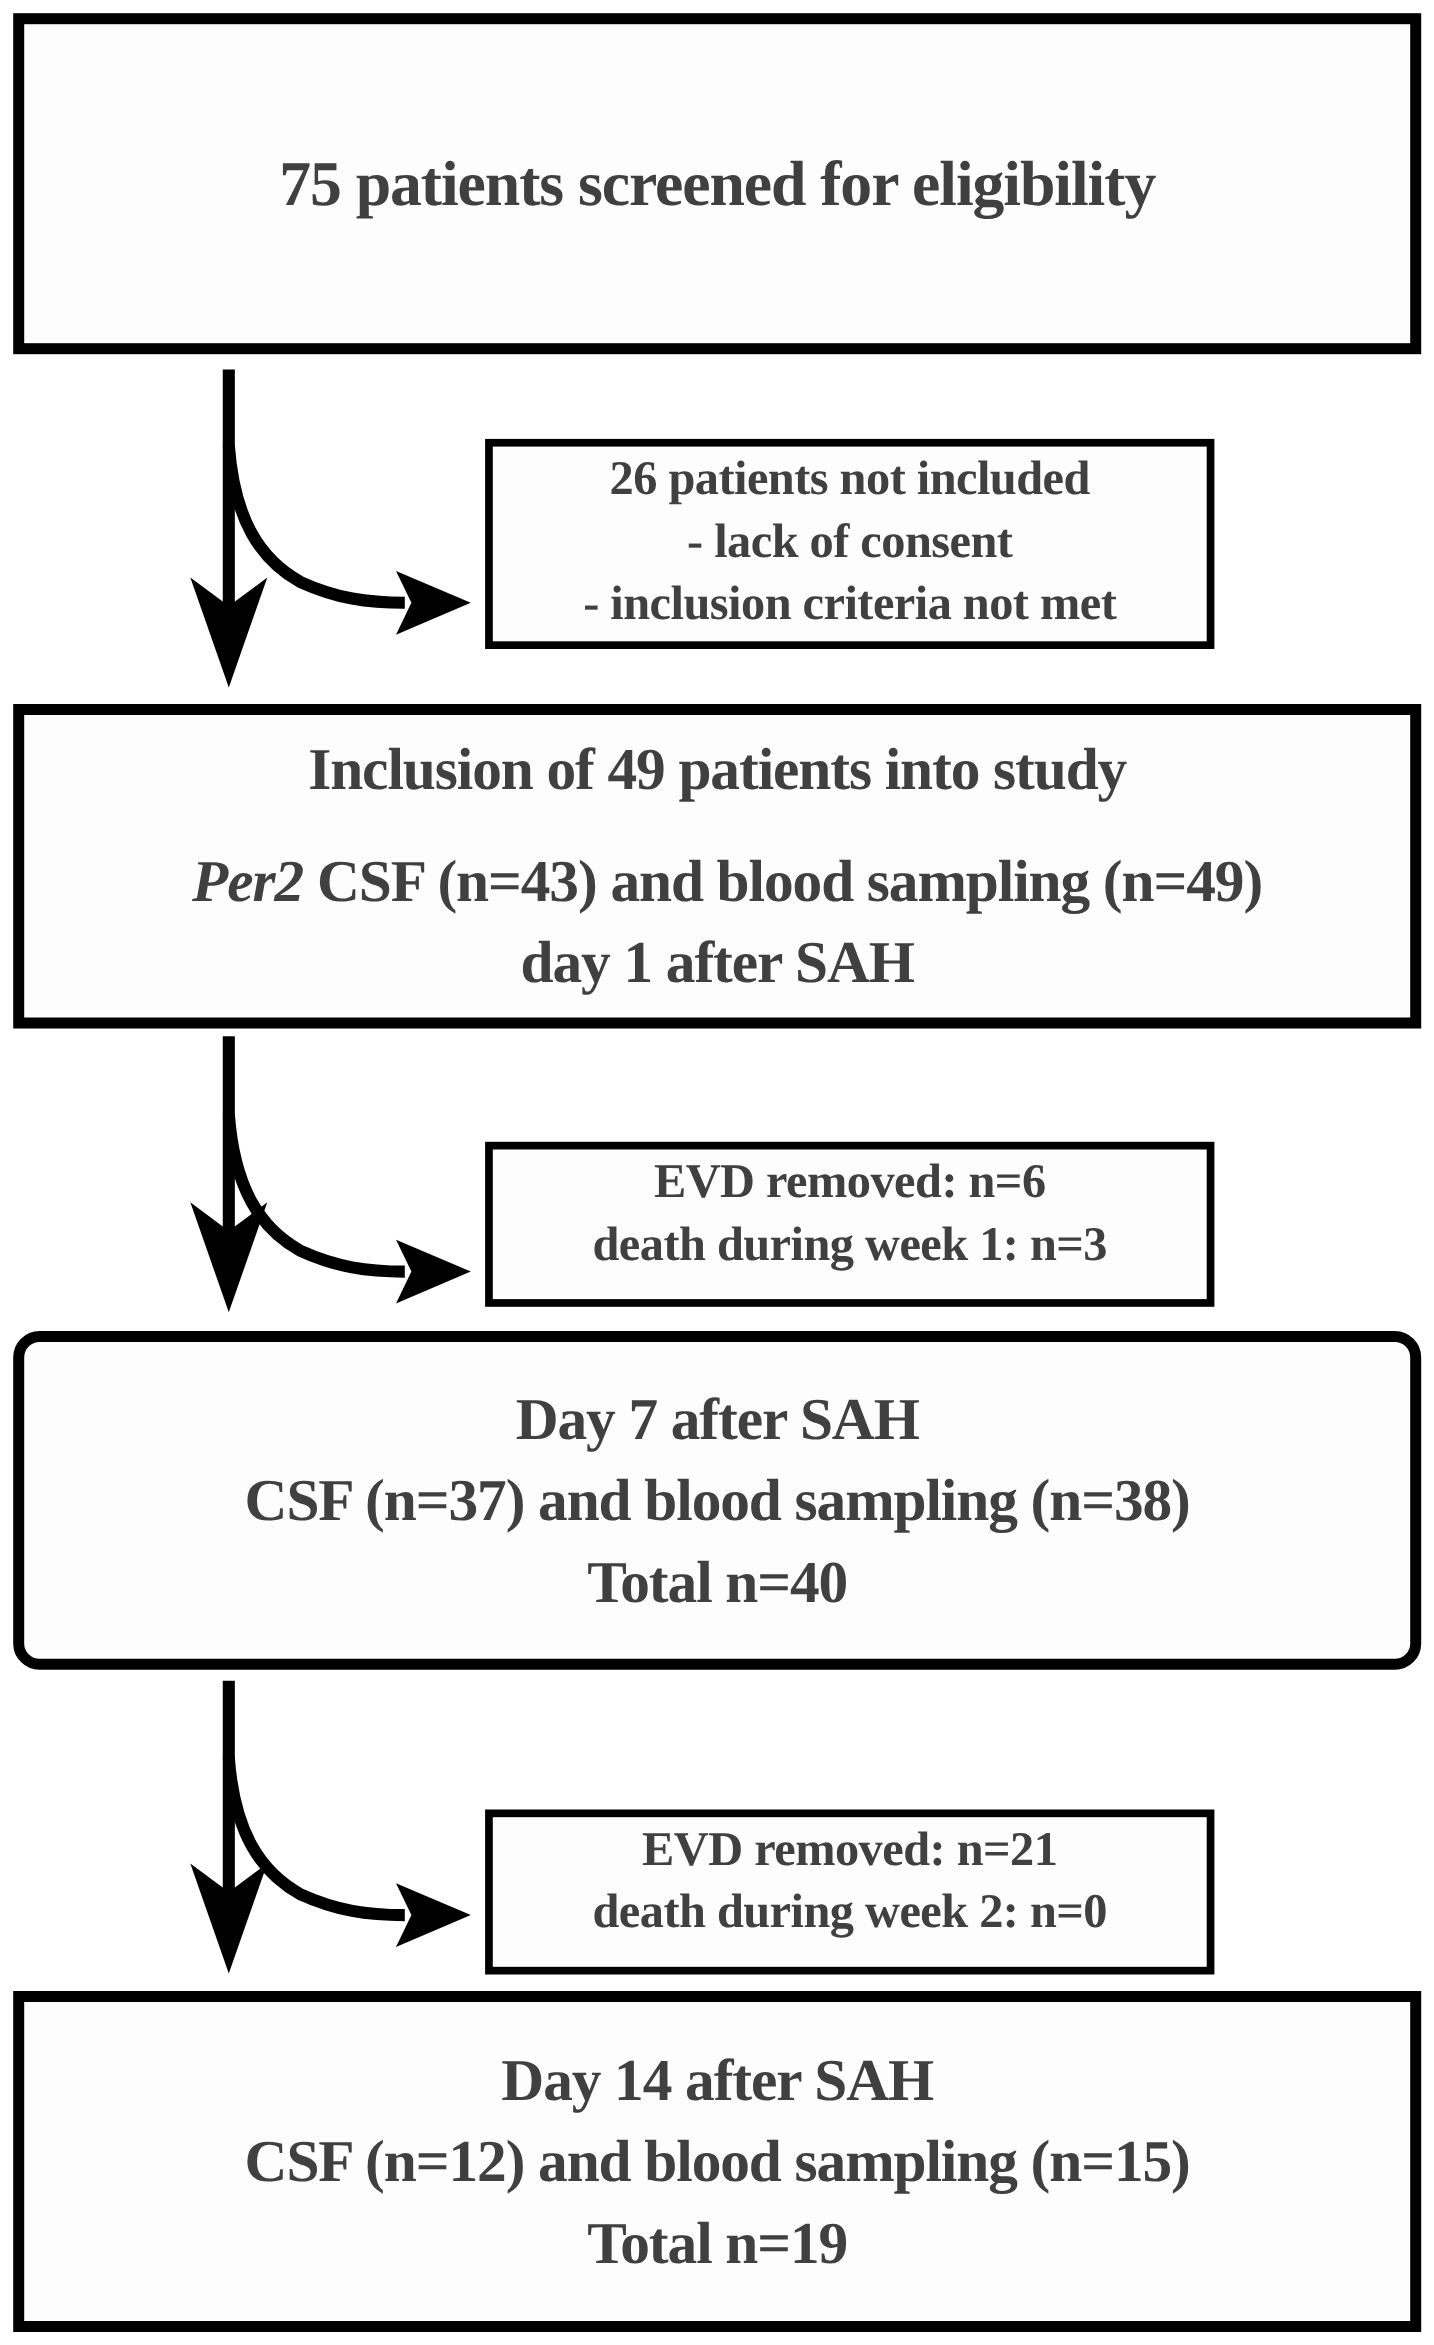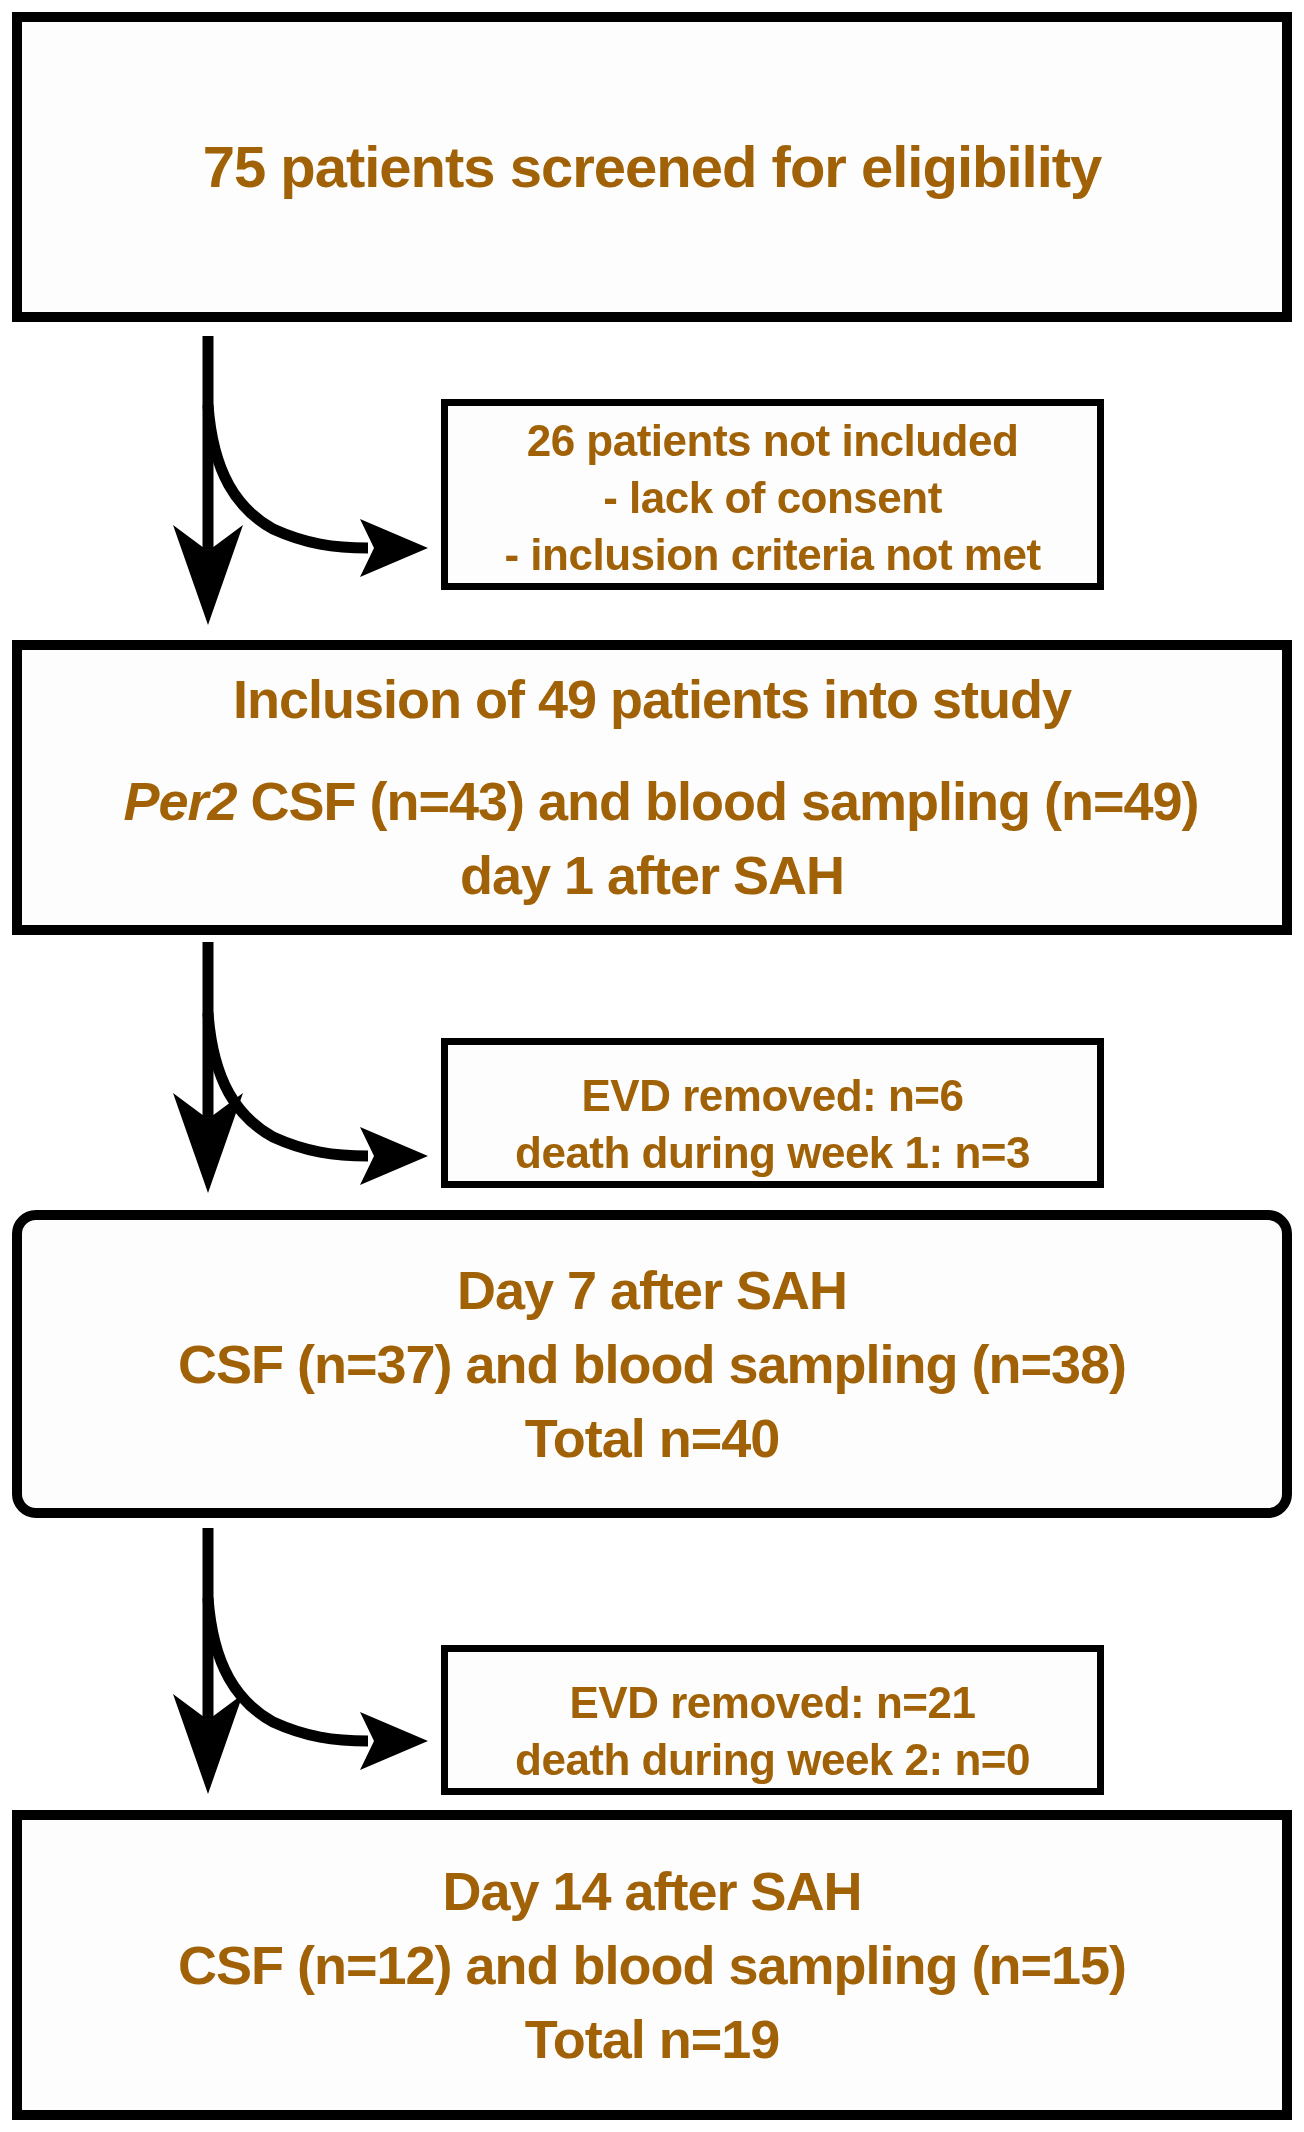--- a/index.html
+++ b/index.html
@@ -1,39 +1,39 @@
 <!DOCTYPE html>
 <html><head>
 <meta charset="utf-8">
 <style>
   html,body{margin:0;padding:0;background:#ffffff;}
   .canvas{
     position:relative;
     width:1304px;height:2132px;
     background:#ffffff;
-    font-family:Liberation Sans, sans-serif;
-    color:#a16207;
+    font-family:Liberation Serif, serif;
+    color:#404040;
     overflow:hidden;
   }
   .arrows{position:absolute;left:0;top:0;width:1304px;height:2132px;pointer-events:none;}
   .main-box{
     position:absolute;left:12px;width:1280px;box-sizing:border-box;
     border:10px solid #000;background:#fdfdfd;
     display:flex;flex-direction:column;align-items:center;justify-content:center;
     text-align:center;font-weight:700;font-size:54px;line-height:74px;letter-spacing:-1px;
   }
   .box-a{top:12px;height:310px;font-size:58px;}
   .box-c{top:640px;height:295px;justify-content:flex-start;padding-top:12px;}
   .box-c .gap-above{margin-top:28px;margin-left:18px;}
   .box-e{top:1210px;height:308px;border-radius:24px;}
   .box-g{top:1810px;height:310px;}
   .side-box{
     position:absolute;left:441px;width:663px;box-sizing:border-box;
     border:7px solid #000;background:#fdfdfd;
-    display:flex;flex-direction:column;align-items:center;justify-content:flex-end;
+    display:flex;flex-direction:column;align-items:center;justify-content:flex-start;
     text-align:center;font-weight:700;font-size:44px;line-height:57px;letter-spacing:-0.5px;
   }
   .box-b{top:399px;height:191px;}
   .box-d{top:1038px;height:150px;}
   .box-f{top:1645px;height:150px;}
   .line{white-space:nowrap;}
   .line i{font-style:italic;}
 </style>
 </head>
 <body>

